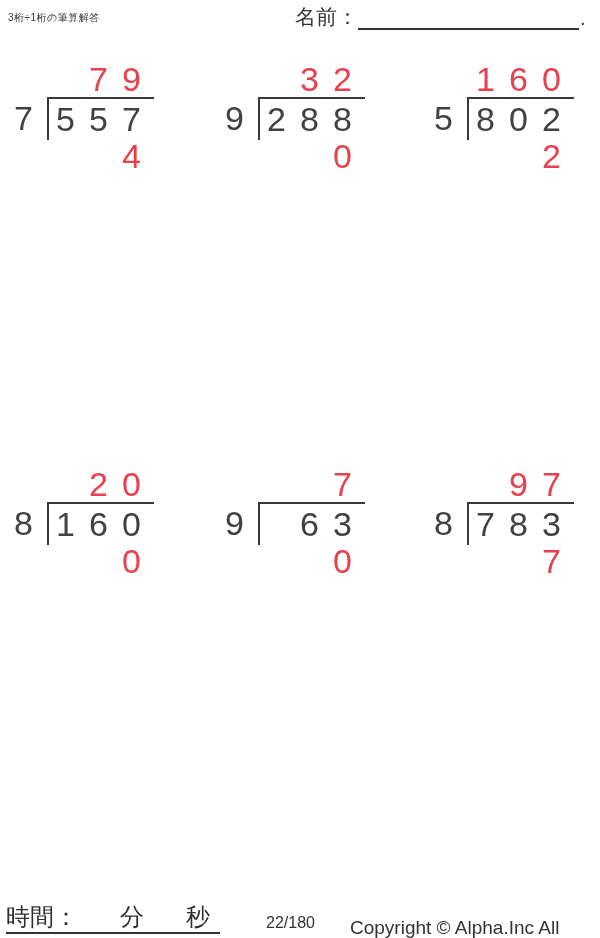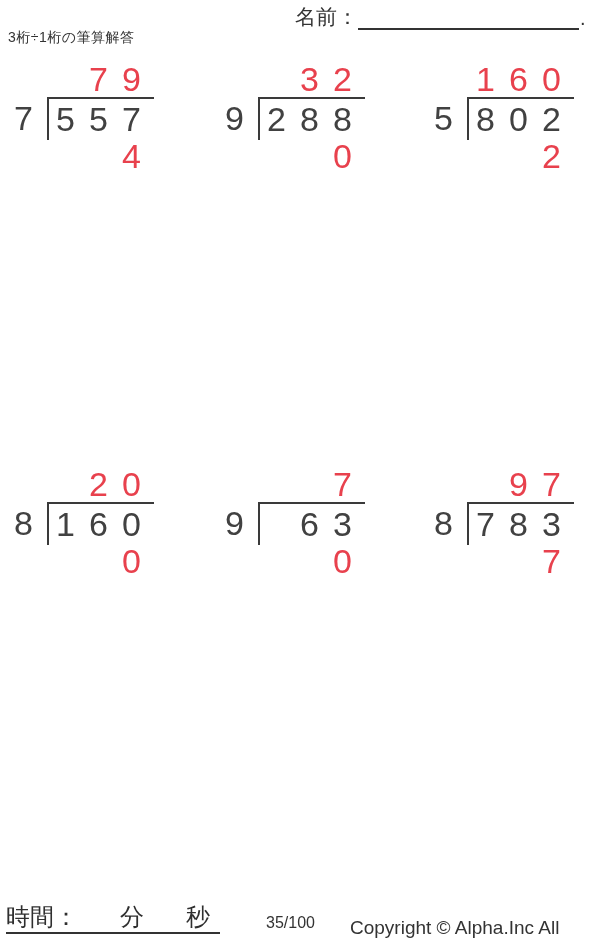--- a/index.html
+++ b/index.html
@@ -9,21 +9,21 @@
     --line:#3a3a3a;
   }
   html,body{margin:0;padding:0;}
   body{
     width:600px;height:938px;background:#ffffff;position:relative;
     font-family:"Liberation Sans","DejaVu Sans",sans-serif;
     overflow:hidden;
   }
   .title{
     position:absolute;left:8px;top:11px;
-    font-size:14px;color:var(--text);letter-spacing:0.5px;margin-top:18px;
+    font-size:10px;color:var(--text);letter-spacing:0.5px;
   }
   .name-area{
     position:absolute;left:295px;top:4px;height:26px;
     display:flex;align-items:flex-end;
   }
   .name-label{font-size:21px;color:var(--text);line-height:26px;white-space:pre;}
   .name-line{width:221px;height:24px;border-bottom:2px solid var(--text);}
   .name-period{font-size:20px;color:var(--text);line-height:24px;margin-left:1px;}
 
   
@@ -187,14 +187,14 @@
     <span class="cell"></span>
     <span class="cell">7</span>
   </div>
 </div>
 
 <div class="time-area">
   <span class="time-label">時間：</span>
   <span class="minutes-label">分</span>
   <span class="seconds-label">秒</span>
 </div>
-<div class="page-num">35/100</div>
+<div class="page-num">22/180</div>
 <div class="copyright">Copyright © Alpha.Inc All Rights Reserved.</div>
 
 </body></html>

